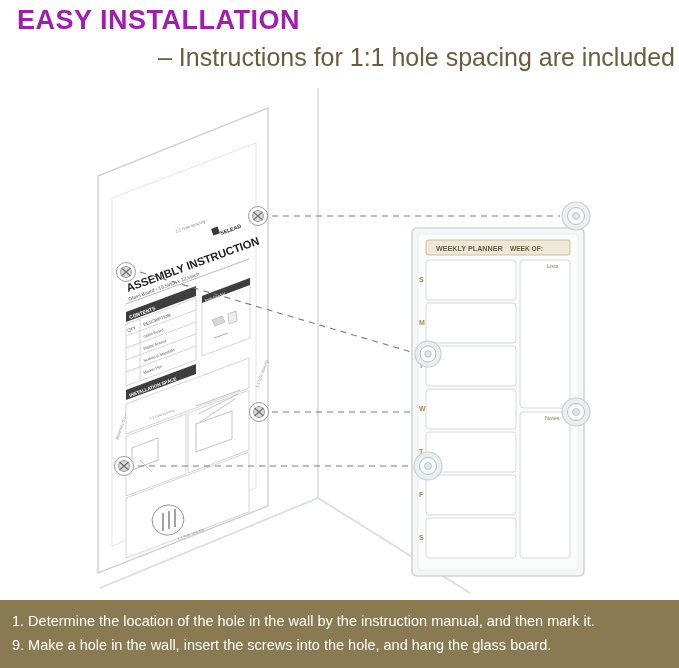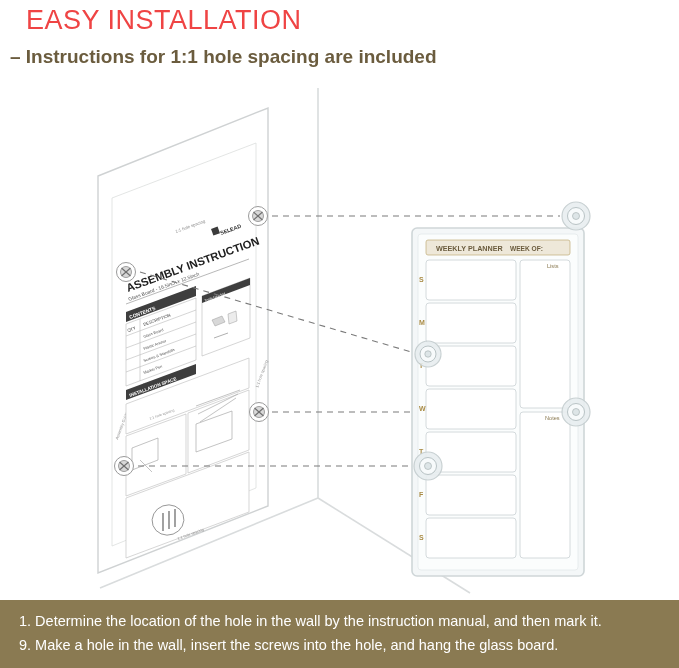--- a/index.html
+++ b/index.html
@@ -19,33 +19,34 @@
   
   .header {
     position: absolute;
     left: 10px;
     top: 0px;
     width: 665px;
   }
   .headline {
     font-size: 27px;
     letter-spacing: 0.5px;
-    color: #ef4444;
+    color: #a21caf;
+    font-weight: 700;
+    line-height: 32px;
+    margin: 4px 0 0 7px;
+    white-space: nowrap;
+  }
+  .subhead {
+    font-size: 25px;
+    color: #6b5c3e;
     font-weight: 400;
-    line-height: 32px;
-    margin: 4px 0 0 16px;
-    white-space: nowrap;
-  }
-  .subhead {
-    font-size: 19px;
-    color: #6b5c3e;
-    font-weight: 700;
     line-height: 30px;
     margin: 6px 0 0 0;
     white-space: nowrap;
+    text-align: right;
   }
 
   
   .scene {
     position: absolute;
     left: 0;
     top: 88px;
     width: 679px;
     height: 510px;
   }
@@ -56,21 +57,21 @@
   
   .footer {
     position: absolute;
     left: 0px;
     top: 600px;
     width: 679px;
     height: 68px;
     background: #8a7a52;
     color: #ffffff;
     box-sizing: border-box;
-    padding: 9px 14px 0 19px;
+    padding: 9px 14px 0 12px;
   }
   .footer .line {
     font-size: 14.5px;
     line-height: 24px;
     white-space: nowrap;
     font-family: "Liberation Sans", sans-serif;
   }
 </style>
 </head>
 <body>

